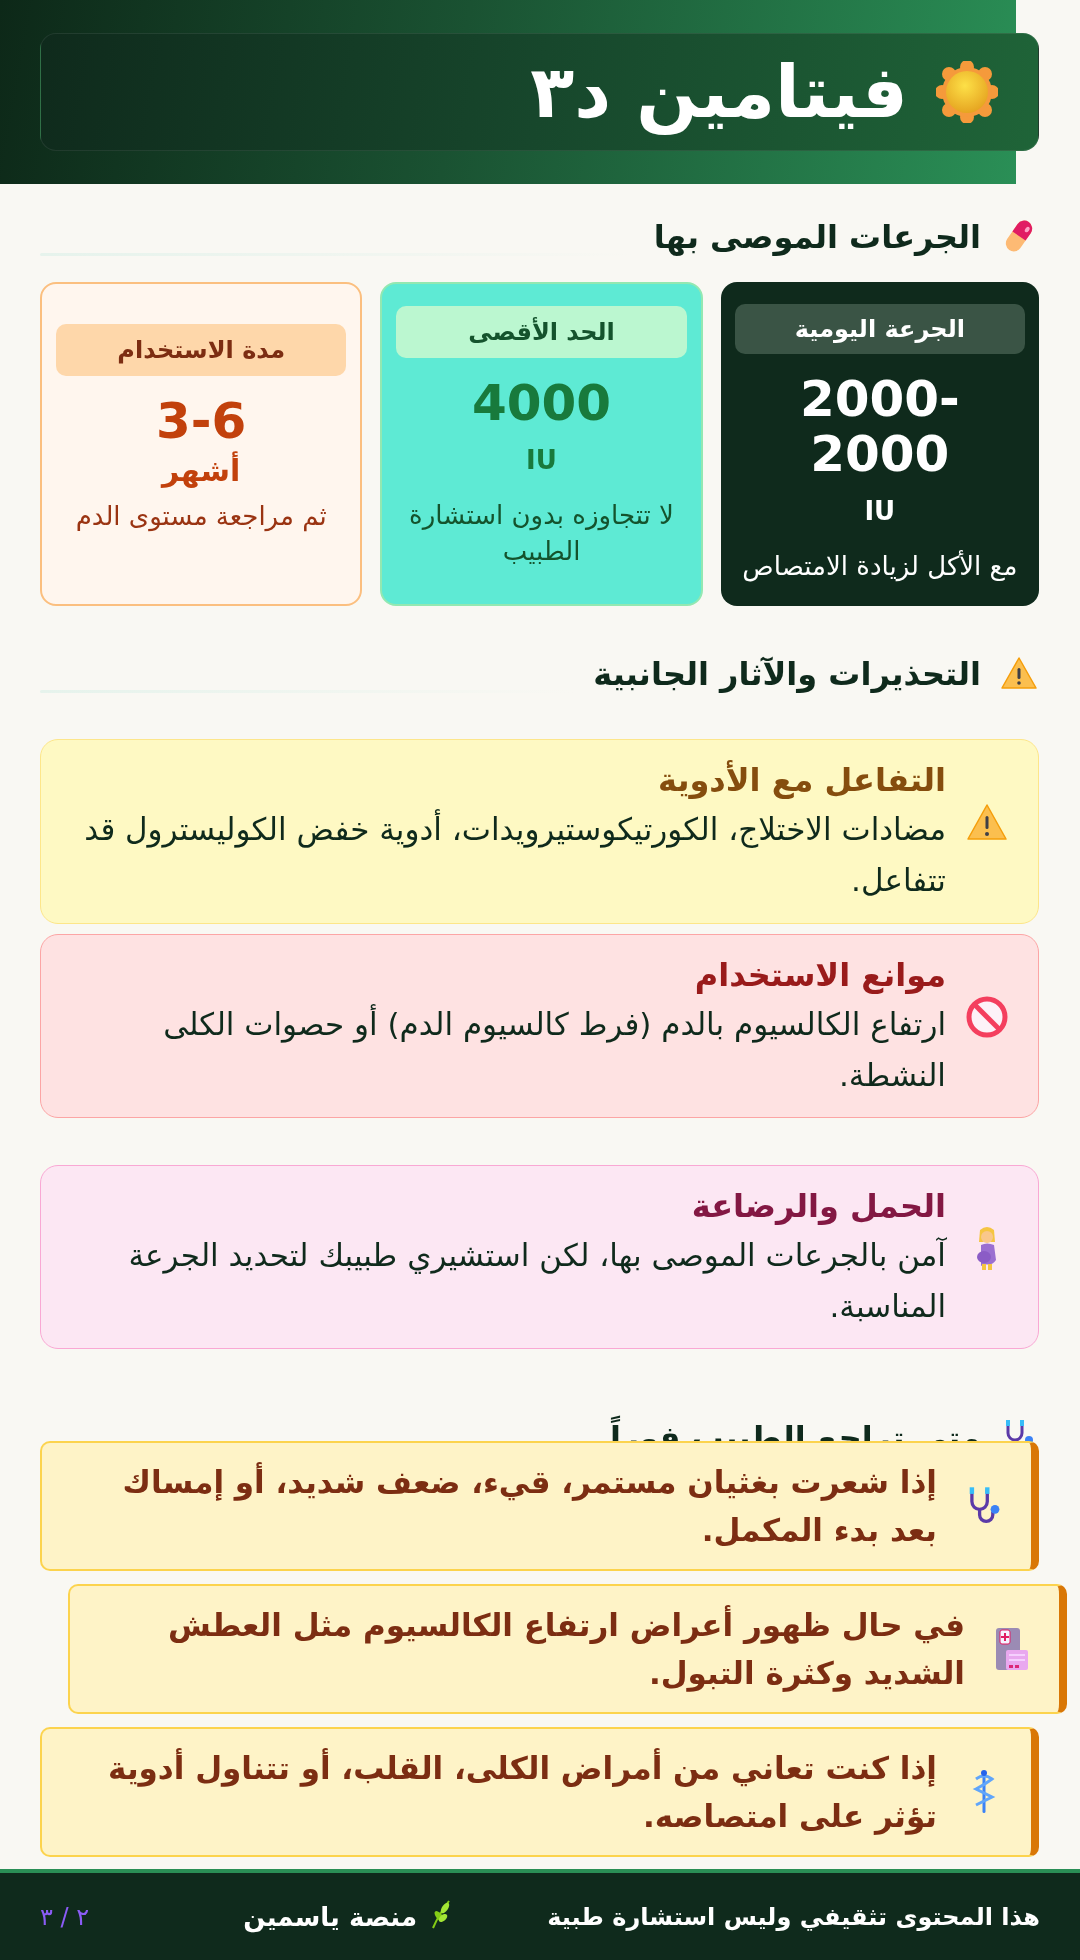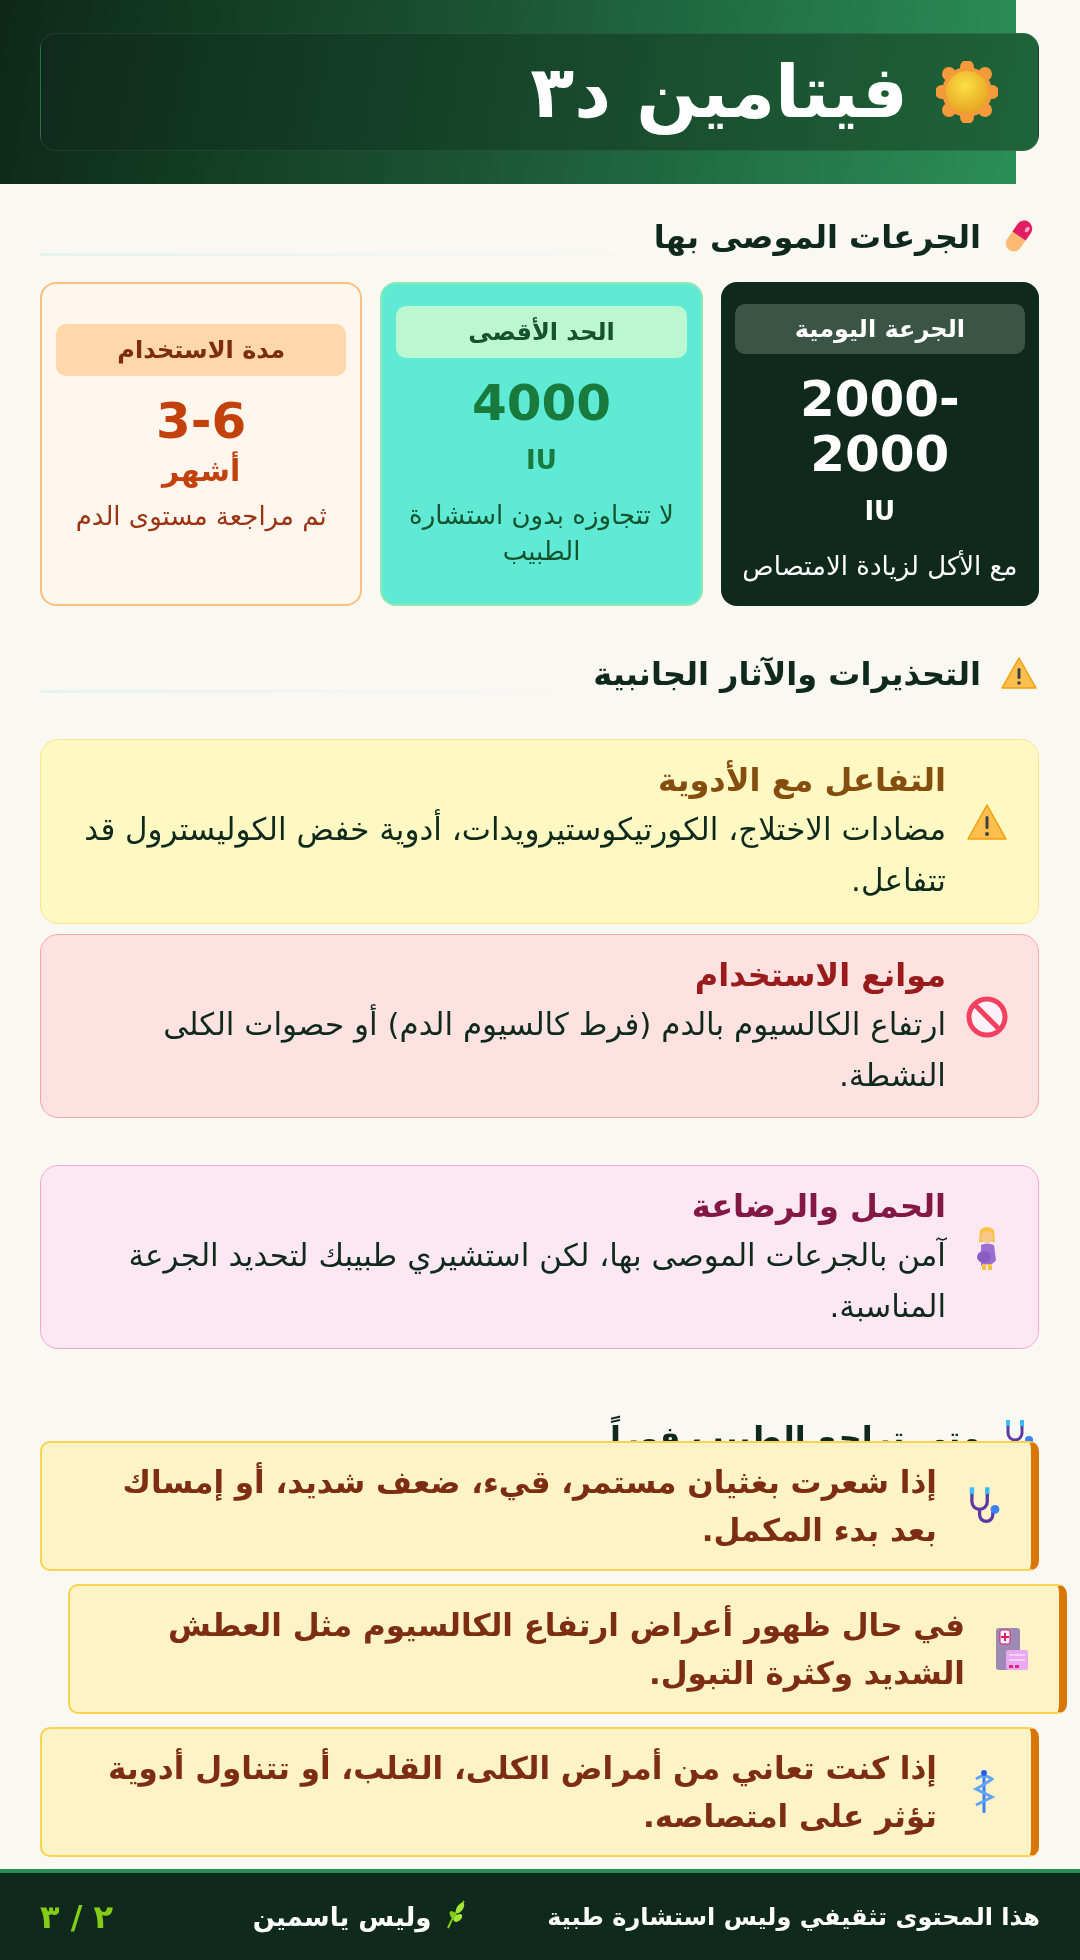--- a/index.html
+++ b/index.html
@@ -104,21 +104,21 @@
 
   
   .footer {
     position: absolute; left: 0; top: 1869px; width: 1080px; height: 91px;
     background: #0f2a1c; border-top: 4px solid #2a8f56;
     display: flex; align-items: center; justify-content: space-between;
     padding: 0 40px;
   }
   .footer-disclaimer { color: #ffffff; font-size: 24px; font-weight: bold; }
   .footer-brand { display: flex; align-items: center; gap: 10px; color: #ffffff; font-size: 26px; font-weight: bold; margin-left: 60px; }
-  .footer-page { color: #84cc16; font-size: 32px; font-weight: bold; direction: rtl; }
+  .footer-page { color: #8b5cf6; font-size: 24px; font-weight: normal; direction: rtl; }
 </style>
 </head>
 <body>
 
 <header class="header">
   <div class="header-panel">
     <span class="sun-icon">
       <svg width="62" height="62" viewBox="0 0 62 62">
         <defs>
           <radialGradient id="sunG" cx="45%" cy="35%" r="65%">
@@ -293,16 +293,16 @@
   <span class="footer-disclaimer">هذا المحتوى تثقيفي وليس استشارة طبية</span>
   <span class="footer-brand">
     <span>
       <svg width="26" height="32" viewBox="0 0 26 32">
         <path d="M6 30 Q12 16 22 3" fill="none" stroke="#84cc16" stroke-width="2"></path>
         <ellipse cx="18" cy="10" rx="3" ry="6" transform="rotate(35 18 10)" fill="#a3e635"></ellipse>
         <ellipse cx="12" cy="18" rx="3" ry="6" transform="rotate(-40 12 18)" fill="#84cc16"></ellipse>
         <ellipse cx="16" cy="20" rx="3" ry="5" transform="rotate(50 16 20)" fill="#a3e635"></ellipse>
       </svg>
     </span>
-    <span>وليس ياسمين</span>
+    <span>منصة ياسمين</span>
   </span>
   <span class="footer-page">٢ / ٣</span>
 </footer>
 
 </body></html>

